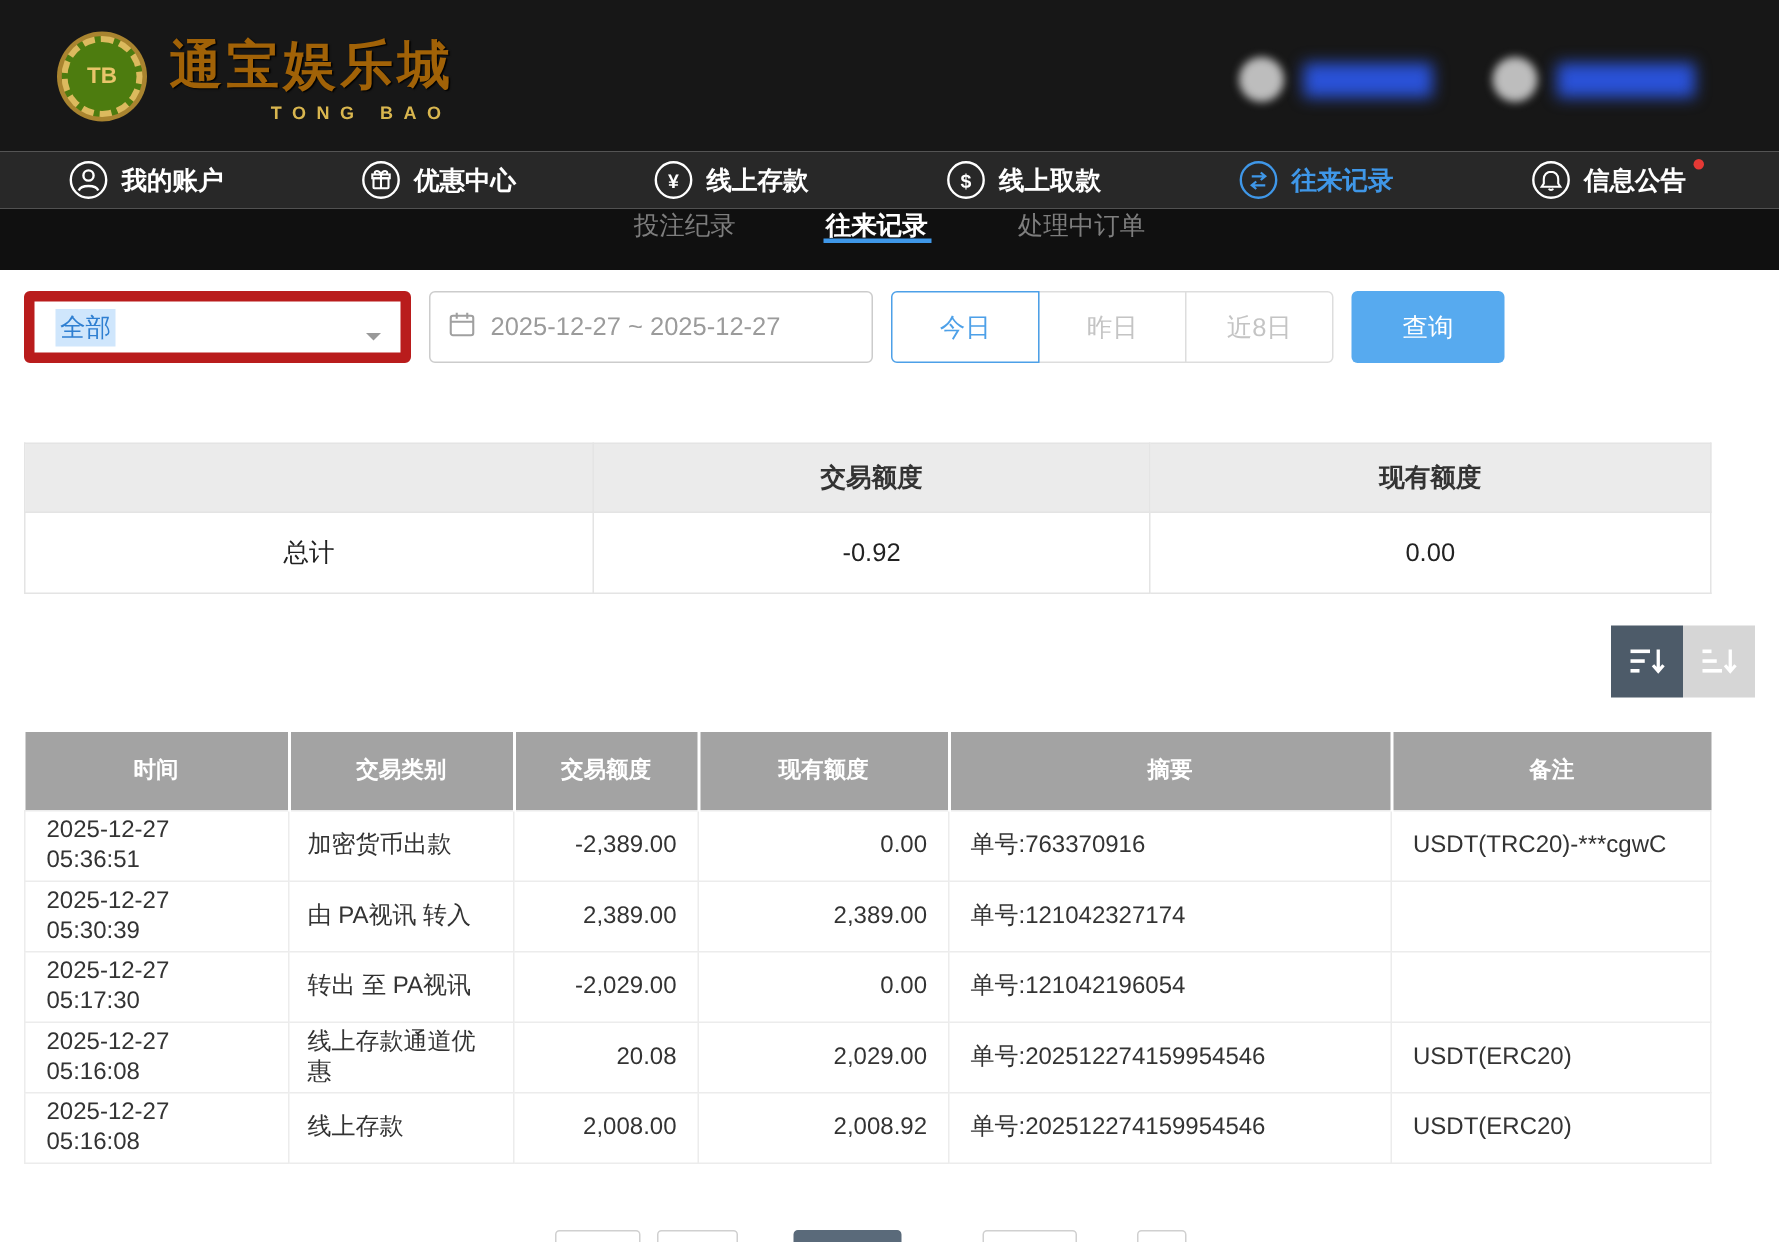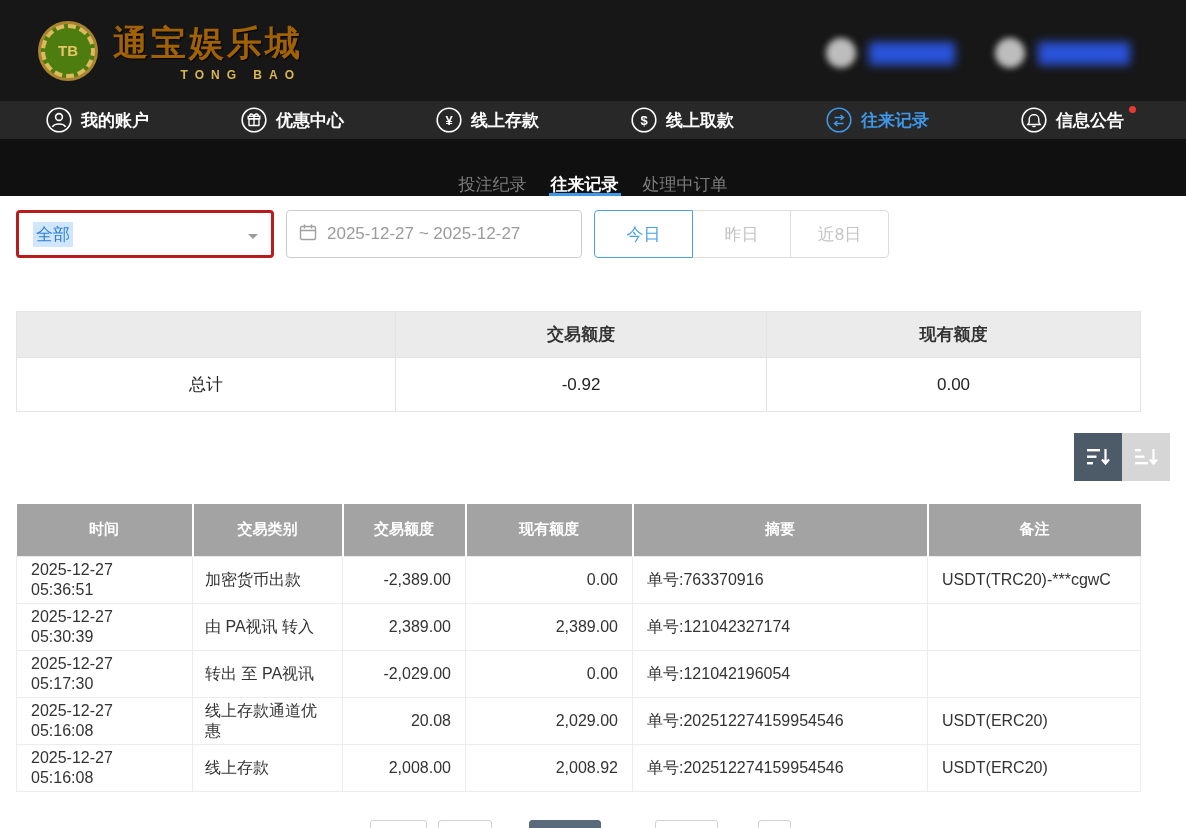--- a/index.html
+++ b/index.html
@@ -47,35 +47,35 @@
     font-size:17px; font-weight:bold; cursor:pointer; position:relative;
   }
   .nav-item.active { color:#3f97e8; }
   .nav-item svg { display:block; }
   .nav-badge {
     position:absolute; top:-1px; right:-12px; width:7px; height:7px;
     border-radius:50%; background:#e53935;
   }
   
   .sub-nav {
-    height:57px; background:#101010; display:flex; justify-content:center;
-    align-items:flex-end; gap:20px;
+    height:41px; background:#101010; display:flex; justify-content:center;
+    align-items:flex-start; gap:56px;
   }
   .tab {
     color:#7e7e7e; font-size:17px; display:flex; align-items:center;
     position:relative; cursor:pointer; padding:0 2px;
   }
   .tab.active { color:#fff; font-weight:bold; }
   .tab.active::after {
     content:""; position:absolute; left:0; right:0; bottom:0; height:3px; background:#3f97e8;
   }
   
   .filter-row { margin:13px 16px 0; display:flex; align-items:center; height:50px; }
   .dropdown {
-    width:258px; height:48px; border:3px solid #b91c1c; border-radius:4px;
+    width:258px; height:48px; border:7px solid #b91c1c; border-radius:4px;
     display:flex; align-items:center; padding:0 14px; position:relative; cursor:pointer;
     background:#fff;
   }
   .dropdown .val { color:#2f7fd1; background:#cfe6fc; font-size:17px; padding:1px 3px; }
   .caret {
     position:absolute; right:13px; top:21px; width:0; height:0;
     border:5px solid transparent; border-top-color:#999;
   }
   .datebox {
     width:296px; height:48px; border:1px solid #ccc; border-radius:4px;
@@ -255,20 +255,21 @@
       <div class="qbtn active">
         <span>今日</span>
       </div>
       <div class="qbtn">
         <span>昨日</span>
       </div>
       <div class="qbtn">
         <span>近8日</span>
       </div>
     </div>
+    <button class="search-btn">查询</button>
   </div>
 
   <table class="summary">
     <colgroup>
         <col style="width:379px">
         <col style="width:371px">
         <col style="width:374px">
       </colgroup>
     <tbody>
         <tr class="shead">

